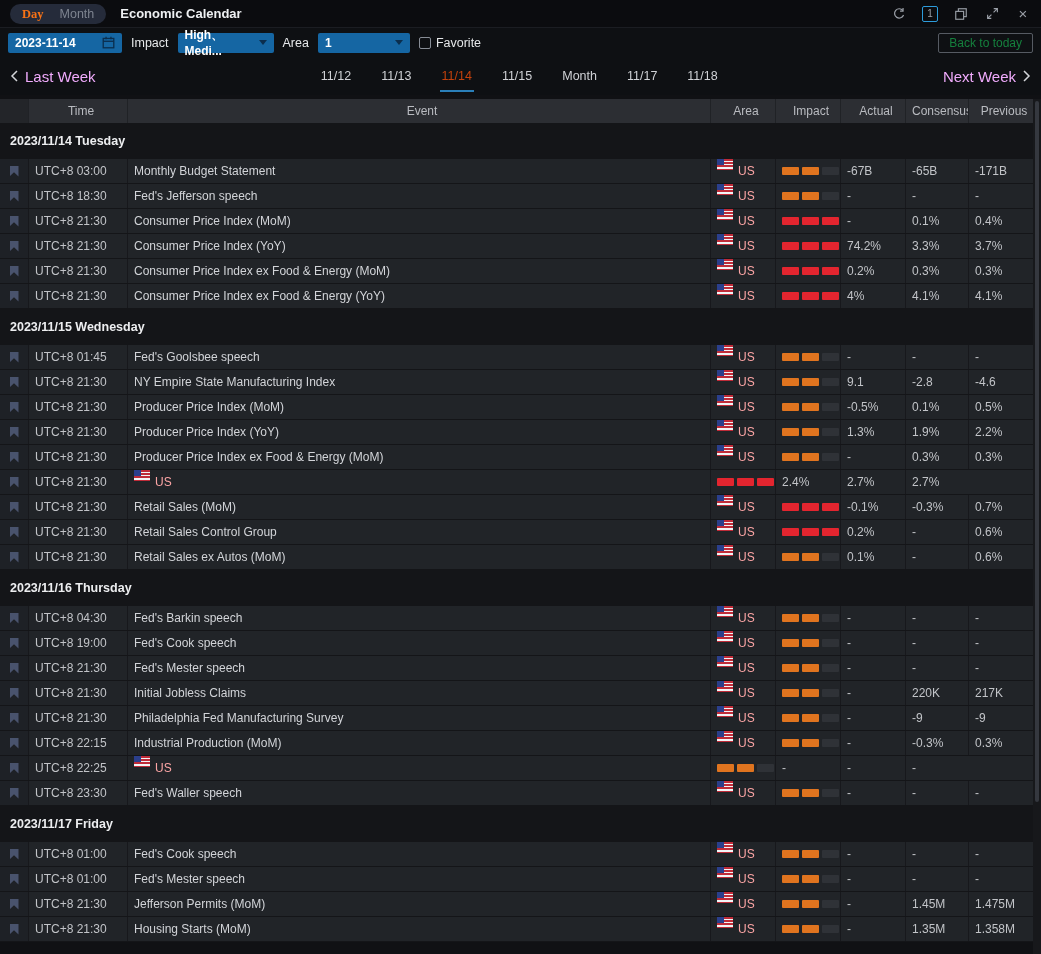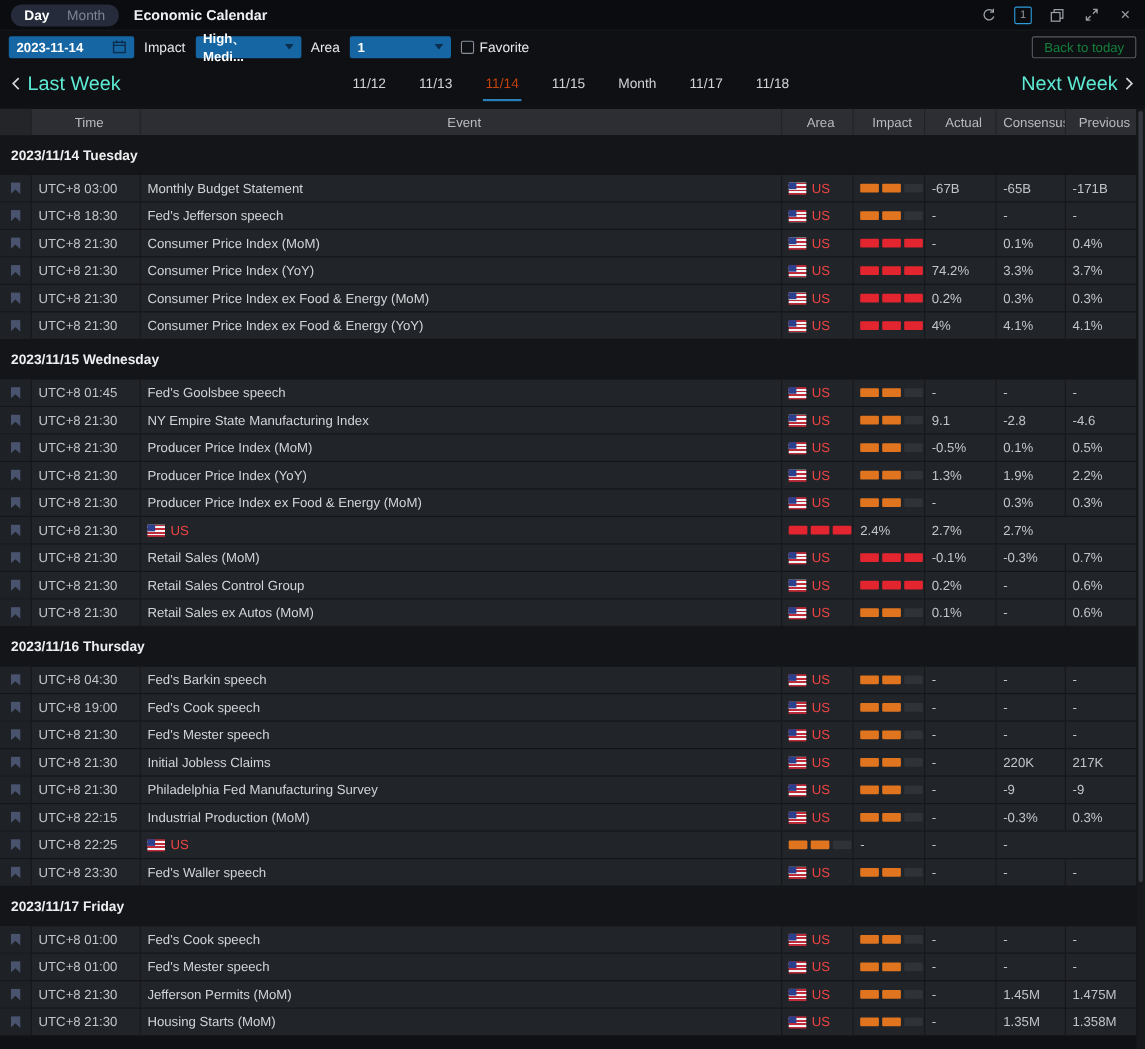--- a/index.html
+++ b/index.html
@@ -4,21 +4,21 @@
 <style>
   * { margin:0; padding:0; box-sizing:border-box; }
   html,body { width:1041px; height:954px; overflow:hidden; }
   body { background:#101114; font-family:"Liberation Sans","DejaVu Sans",sans-serif; font-size:12px; color:#c6c8cc; }
   .app { position:relative; width:1041px; height:954px; background:#101114; }
 
   
   .topbar { height:28px; background:#0b0c0f; display:flex; align-items:center; padding:0 10px; gap:14px; border-bottom:1px solid #1b1d22; }
   .toggle { display:flex; align-items:center; background:#252b3a; border-radius:11px; height:20px; padding:0 4px; }
   .seg { padding:0 8px; font-size:12.5px; color:#7e8490; cursor:default; line-height:20px; }
-  .seg.active { color:#ffffff; font-weight:bold; }
+  .seg.active { color:#f97316; font-weight:bold;font-family:Liberation Serif, serif; }
   .apptitle { font-size:13px; font-weight:bold; color:#eef0f2; }
   .winicons { margin-left:auto; display:flex; align-items:center; gap:15px; }
   .winicons .wi { width:16px; height:16px; display:flex; align-items:center; justify-content:center; color:#9ba0a8; }
   .countbox { width:15px; height:15px; border:1px solid #2d9cdb; border-radius:2px; color:#2d9cdb; font-size:10px; display:flex; align-items:center; justify-content:center; }
   .xglyph { font-size:15px; color:#9ba0a8; line-height:1; }
 
   
   .filterbar { height:29px; background:#0e1013; display:flex; align-items:center; padding:0 8px; gap:9px; }
   .bluectl { height:20px; background:#1566a3; border-radius:2px; display:flex; align-items:center; color:#ffffff; font-weight:bold; font-size:12px; padding:0 7px; }
   .datepicker { width:114px; justify-content:space-between; }
@@ -27,41 +27,41 @@
   .sel-area { width:92px; }
   .caret { width:0; height:0; border-left:4px solid transparent; border-right:4px solid transparent; border-top:5px solid #0b2e4e; }
   .flabel { color:#e6e8ea; font-size:12.5px; }
   .favwrap { display:flex; align-items:center; gap:5px; }
   .cb { width:12px; height:12px; border:1.5px solid #878d96; border-radius:2px; background:transparent; }
   .backbtn { margin-left:auto; height:20px; padding:0 10px; background:transparent; border:1px solid #565b63; border-radius:2px; color:#15803d; font-size:12px; line-height:18px; }
   .calicon svg, .wi svg { display:block; }
 
   
   .weeknav { height:38px; background:#0e1013; display:flex; align-items:center; padding:0 10px; }
-  .wk-side { display:flex; align-items:center; gap:6px; color:#5eead4; font-size:18px; }
+  .wk-side { display:flex; align-items:center; gap:6px; color:#f0abfc; font-size:15px; }
   .wk-days { flex:1; display:flex; justify-content:center; }
   .wk-day { position:relative; padding:0 15px; line-height:38px; font-size:12.5px; color:#d0d2d6; height:38px; }
   .wk-day.sel { color:#c2410c; }
   .wk-day.sel::after { content:""; position:absolute; left:13px; right:13px; bottom:3px; height:2px; background:#2a7fb9; }
   .chev { display:flex; align-items:center; }
 
   
   .tablewrap { position:relative; width:1041px; margin-top:4px; }
   .grid { display:grid; grid-template-columns:28px 99px 583px 65px 65px 65px 63px 65px; width:1033px; }
   .thead { height:24px; background:#2c2e33; }
   .thead > div { line-height:24px; color:#b9bbc0; font-size:12px; padding-left:6px; border-left:1px solid #202226; overflow:hidden;text-align:center; }
   .thead > .c-pin { border-left:none; background:#232529; }
   .band { height:36px; line-height:36px; width:1033px; background:#141518; color:#edeef0; font-weight:bold; font-size:12.5px; padding-left:10px; }
   .row { height:25px; background:#212428; border-bottom:1px solid #141518; }
   .row > div { line-height:24px; overflow:hidden; white-space:nowrap; border-left:1px solid #17181c; padding-left:6px; }
   .row > .c-pin { border-left:none; background:#1e2126; display:flex; align-items:center; justify-content:center; padding-left:0; }
   .bookmark { width:9px; height:11px; background:#49536d; clip-path:polygon(0 0,100% 0,100% 100%,50% 62%,0 100%); }
   .c-time { color:#c2c4c8; }
   .c-event { color:#d2d4d8; }
-  .c-area { display:flex; align-items:center; gap:5px; color:#ef4444; }
+  .c-area { display:flex; gap:5px; color:#fca5a5; }
   .usflag { position:relative; width:16px; height:11px; background:repeating-linear-gradient(180deg,#bf2b38 0 1.6px,#f2f4f6 1.6px 3.2px); flex:0 0 auto; }
   .usflag::before { content:""; position:absolute; left:0; top:0; width:7px; height:6px; background:#2b3f8c; }
   .c-impact { display:flex; align-items:center; gap:3px; }
   .bar { width:17px; height:8px; border-radius:1px; flex:0 0 auto; }
   .c-val { color:#c2c4c8; }
 
   
   .vscroll { position:absolute; top:0; right:0; width:8px; height:855px; background:#17181b; }
   .vthumb { position:absolute; top:2px; left:2px; width:4px; height:82%; background:#35383f; border-radius:2px; }
 </style>

